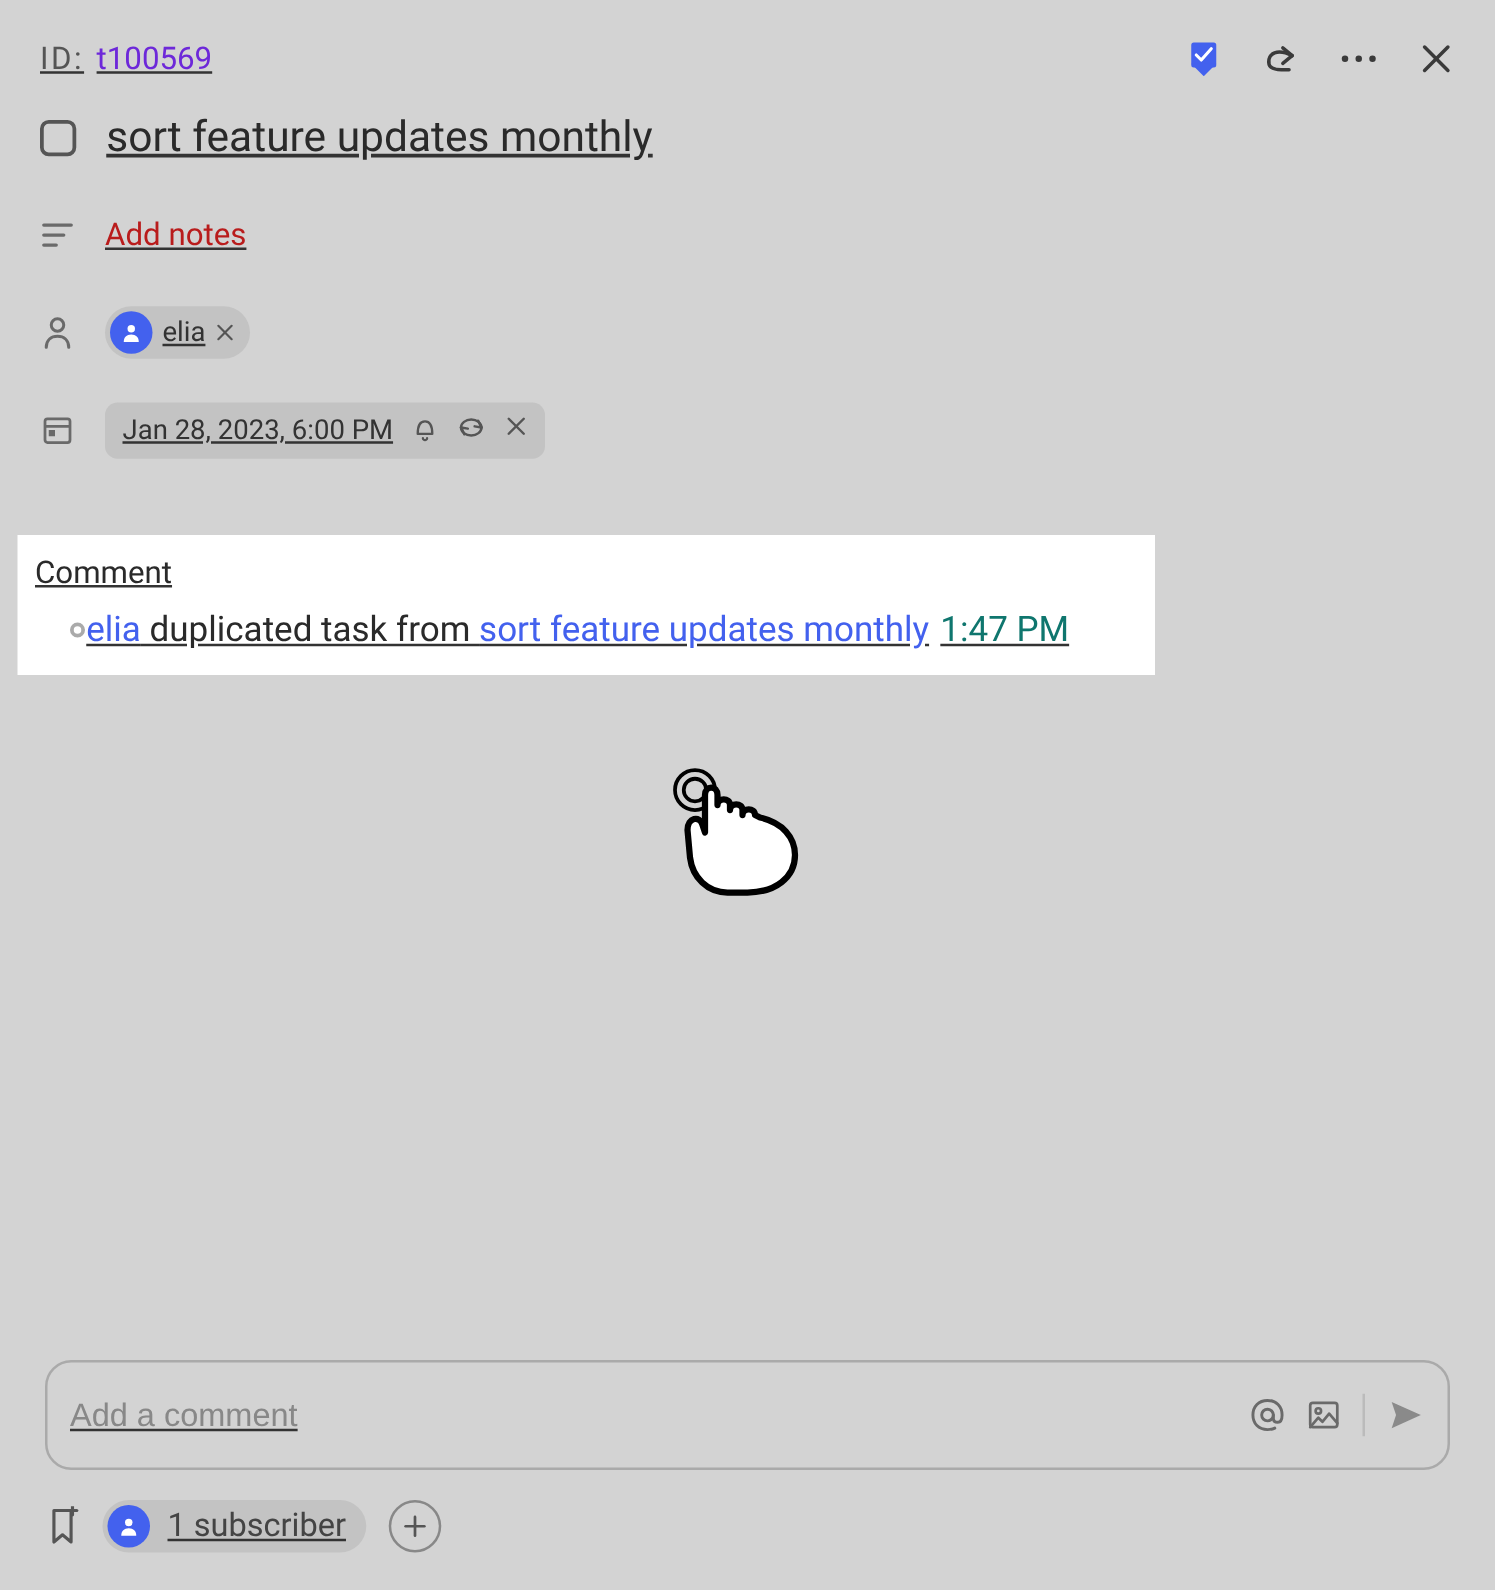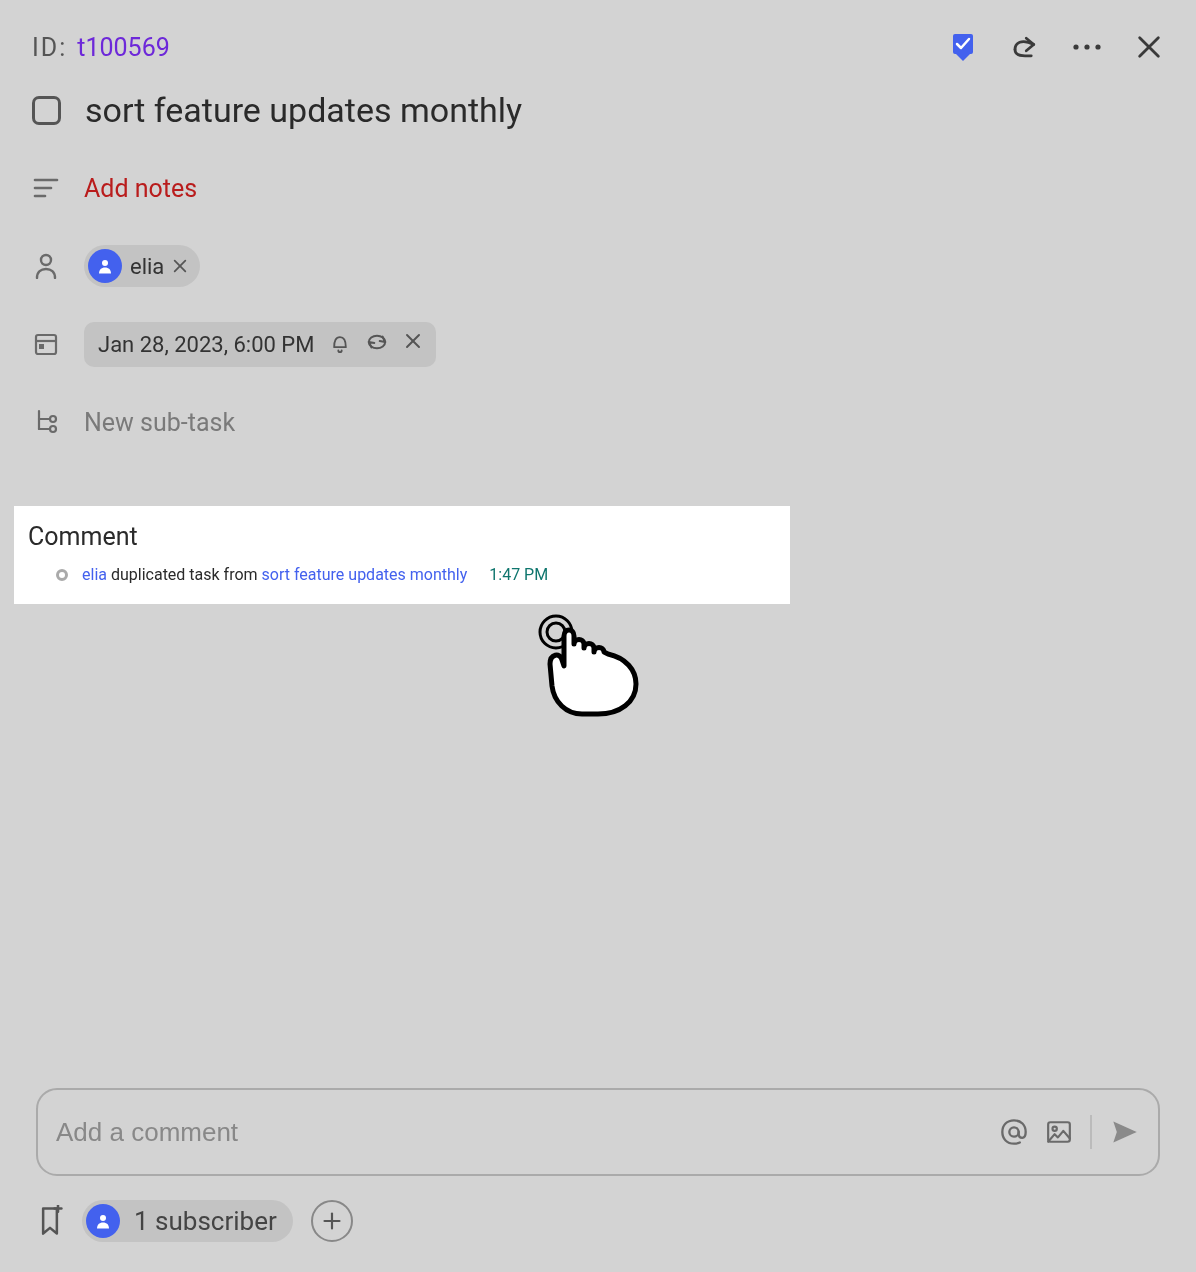--- a/index.html
+++ b/index.html
@@ -1,17 +1,17 @@
 <!DOCTYPE html>
 <html><head>
 <meta charset="utf-8">
 <style>
   * { box-sizing: border-box; margin: 0; padding: 0; }
   html, body { width: 1196px; height: 1272px; font-family: -apple-system, BlinkMacSystemFont, "Segoe UI", Roboto, Arial, sans-serif; background: #d3d3d3; color: #333; }
-  .page { width: 1196px; height: 1272px; position: relative; display: flex; flex-direction: column; }
+  .page { width: 1196px; height: 1272px; position: relative; display: flex; flex-direction: column; text-decoration: underline; }
 
   
   .header { display: flex; align-items: center; padding: 32px 32px 18px 32px; }
   .id-label { font-size: 25px; color: #555; margin-right: 10px; letter-spacing: 2px; }
   .id-value { font-size: 25px; color: #6d28d9; }
   .header-spacer { flex: 1; }
   .header-actions { display: flex; align-items: center; gap: 32px; }
   .header-actions .icon-btn { width: 30px; height: 30px; display: flex; align-items: center; justify-content: center; cursor: pointer; color: #3a3a3a; }
   .bookmark-filled { width: 24px; height: 28px; }
 
@@ -31,23 +31,23 @@
   .chip-label { font-size: 22px; color: #333; }
   .chip-x { color: #555; }
 
   .date-chip { display: inline-flex; background: #c3c3c3; border-radius: 10px; padding: 10px 14px; gap: 16px; cursor: pointer; }
   .date-text { font-size: 22px; color: #333; }
   .date-chip .mini-icon { color: #555; }
 
   .subtask-text { font-size: 25px; color: #7a7a7a; cursor: pointer; }
 
   
-  .comment-panel { background: #fff; margin-top: 54px; width: 776px; margin-left: 14px; padding: 16px 14px 20px 14px; position: relative; }
+  .comment-panel { background: #fff; margin-top: 54px; width: 910px; margin-left: 14px; padding: 16px 14px 20px 14px; position: relative; }
   .comment-heading { font-size: 25px; color: #2a2a2a; margin-bottom: 14px; }
-  .activity-line { display: flex; align-items: center; gap: 14px; padding-left: 28px; font-size: 16px; }
+  .activity-line { display: flex; align-items: center; gap: 1px; padding-left: 28px; font-size: 28px; }
   .activity-dot { width: 12px; height: 12px; border: 3px solid #aaa; border-radius: 50%; }
   .link-blue { color: #4361ee; cursor: pointer; }
   .activity-text { color: #2a2a2a; }
   .activity-time { color: #0f766e; margin-left: 8px; }
 
   
   .pointer-overlay { position: absolute; left: 526px; top: 614px; width: 130px; height: 110px; pointer-events: none; }
 
   
   .flex-spacer { flex: 1; }
@@ -172,32 +172,20 @@
       </span>
       <span class="mini-icon">
         <svg width="18" height="18" viewBox="0 0 24 24" fill="none" stroke="#555" stroke-width="2.6" stroke-linecap="round">
           <line x1="4" y1="4" x2="20" y2="20"></line>
             <line x1="20" y1="4" x2="4" y2="20"></line>
         </svg>
       </span>
     </div>
   </div>
 
-  <div class="row">
-    <div class="left-icon">
-      <svg width="24" height="26" viewBox="0 0 24 26" fill="none" stroke="#6a6a6a" stroke-width="2.2" stroke-linecap="round" stroke-linejoin="round">
-        <line x1="5" y1="2" x2="5" y2="20"></line>
-        <path d="M5 10 h10"></path>
-        <circle cx="19" cy="10" r="3"></circle>
-        <path d="M5 20 h10"></path>
-        <circle cx="19" cy="20" r="3"></circle>
-      </svg>
-    </div>
-    <div class="subtask-text">New sub-task</div>
-  </div>
 
   <div class="comment-panel">
     <div class="comment-heading">Comment</div>
     <div class="activity-line">
       <div class="activity-dot"></div>
       <span>
         <span class="link-blue">elia</span><span class="activity-text"> duplicated task from </span><span class="link-blue">sort feature updates monthly</span>
       </span>
       <span class="activity-time">1:47 PM</span>
     </div>

